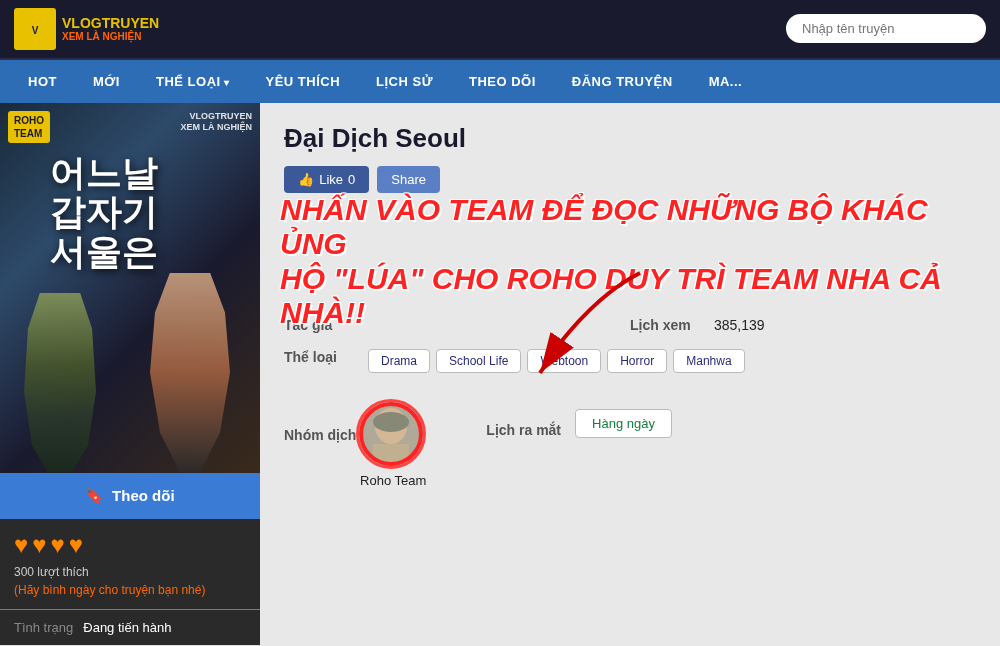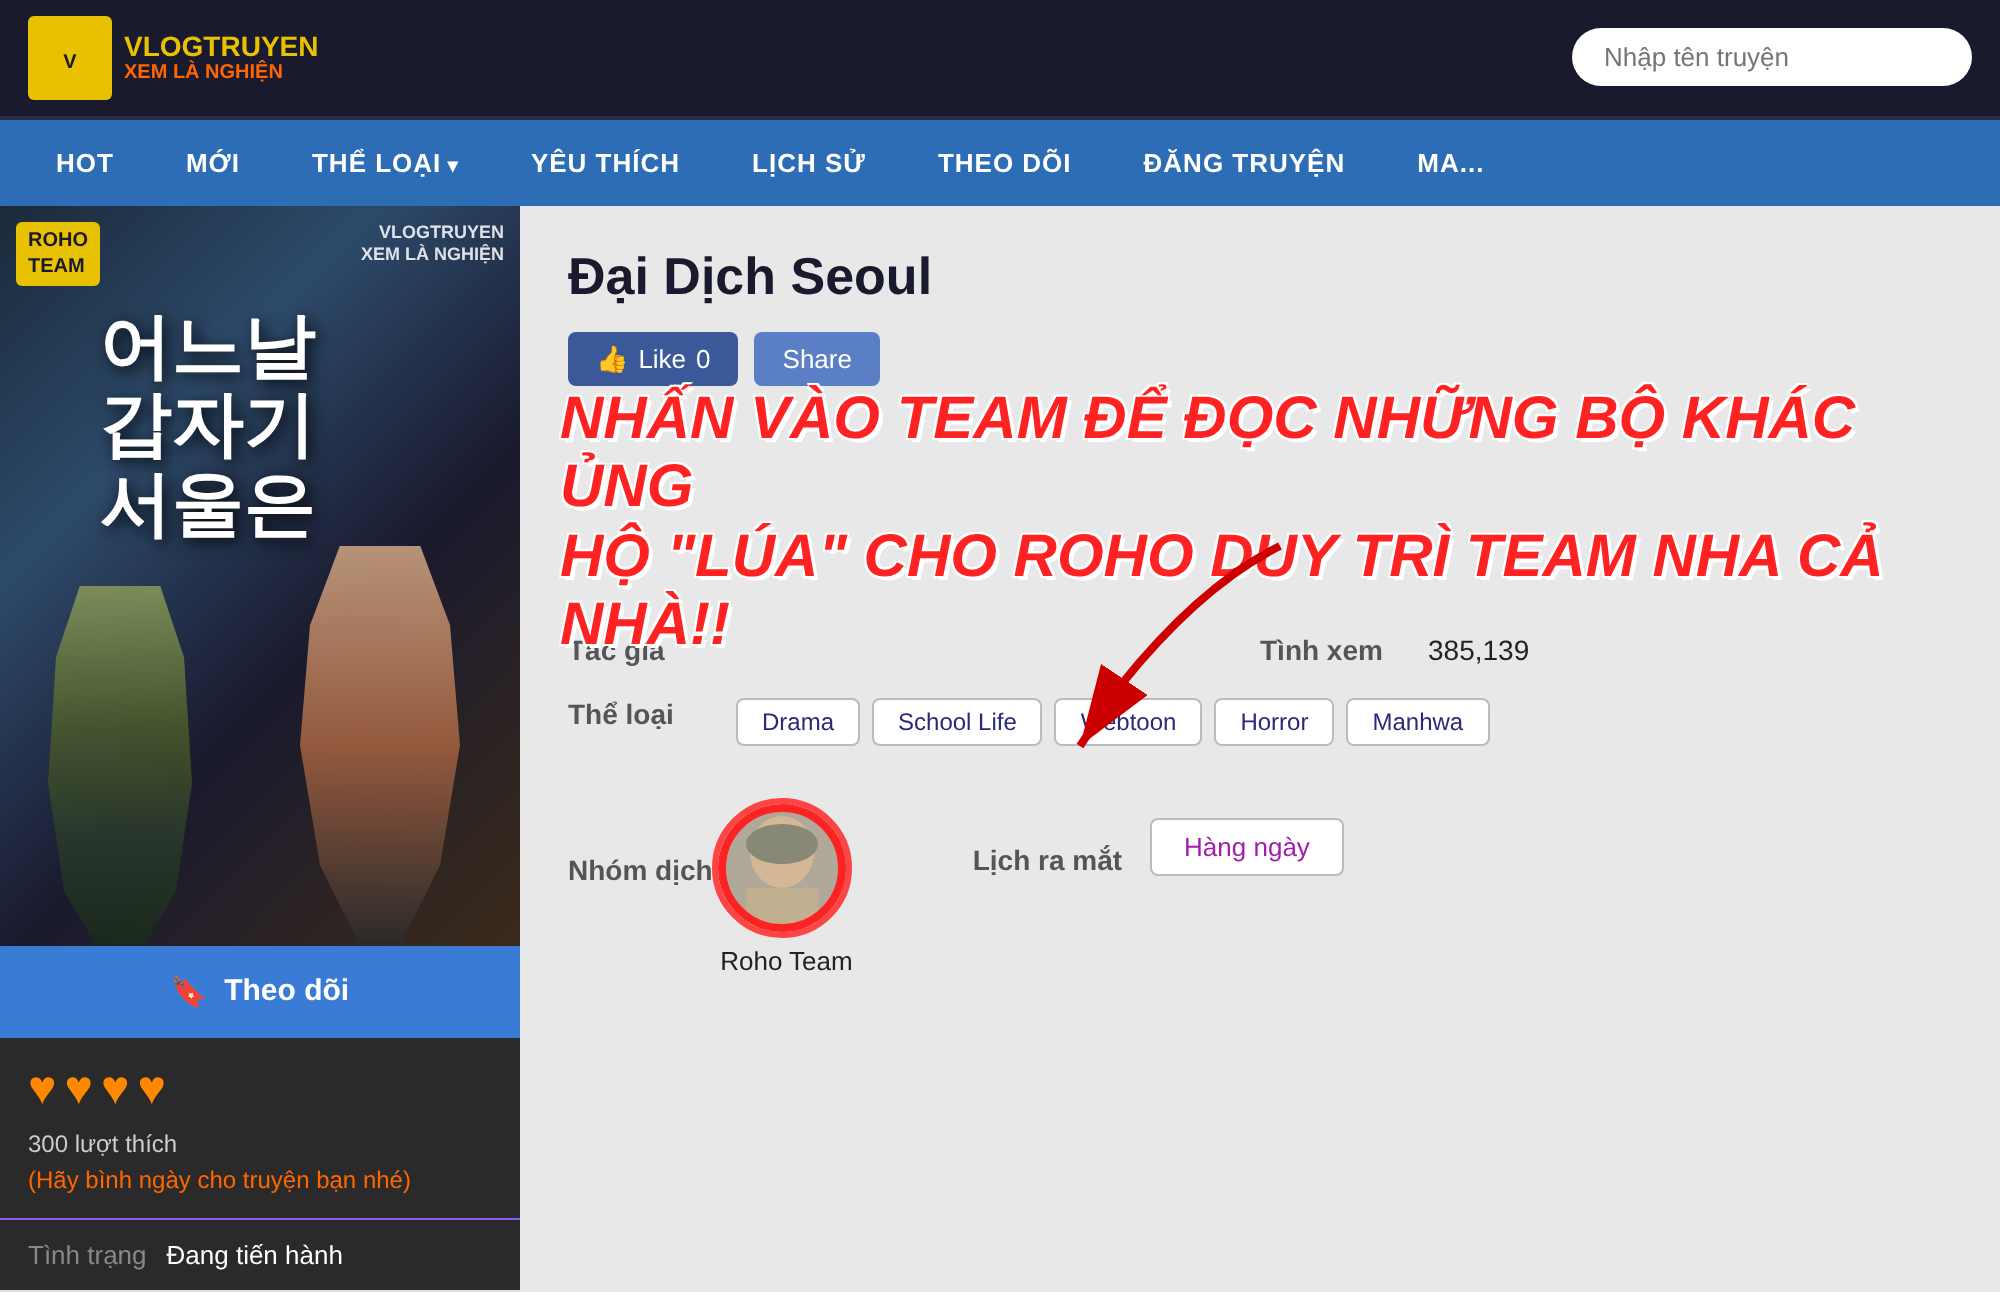--- a/index.html
+++ b/index.html
@@ -323,21 +323,21 @@
       text-align: center;
     }
     .translator-group {
       display: flex;
       flex-direction: column;
       align-items: flex-end;
     }
     .schedule-btn {
       background: #fff;
       border: 1px solid #bbb;
-      color: #a21caf;
+      color: #15803d;
       padding: 6px 16px;
       border-radius: 4px;
       font-size: 13px;
       cursor: pointer;
     }
   </style>
 </head>
 <body>
 
 <div class="header">
@@ -444,21 +444,21 @@
         <path d="M 160,10 Q 120,30 80,80 L 60,110" stroke="#cc0000" stroke-width="4" fill="none" marker-end="url(#arrowhead)"></path>
       </svg>
     </div>
 
     <div class="details-grid">
       <div class="detail-row">
         <span class="detail-label">Tác giả</span>
         <span class="detail-value"></span>
       </div>
       <div class="detail-row">
-        <span class="detail-label">Tình xem</span>
+        <span class="detail-label">Lịch xem</span>
         <span class="detail-value">385,139</span>
       </div>
 
       <div class="detail-row" style="grid-column:1/-1;">
         <span class="detail-label">Thể loại</span>
         <div class="genre-tags">
           <span class="genre-tag">Drama</span>
           <span class="genre-tag">School Life</span>
           <span class="genre-tag">Webtoon</span>
           <span class="genre-tag">Horror</span>

